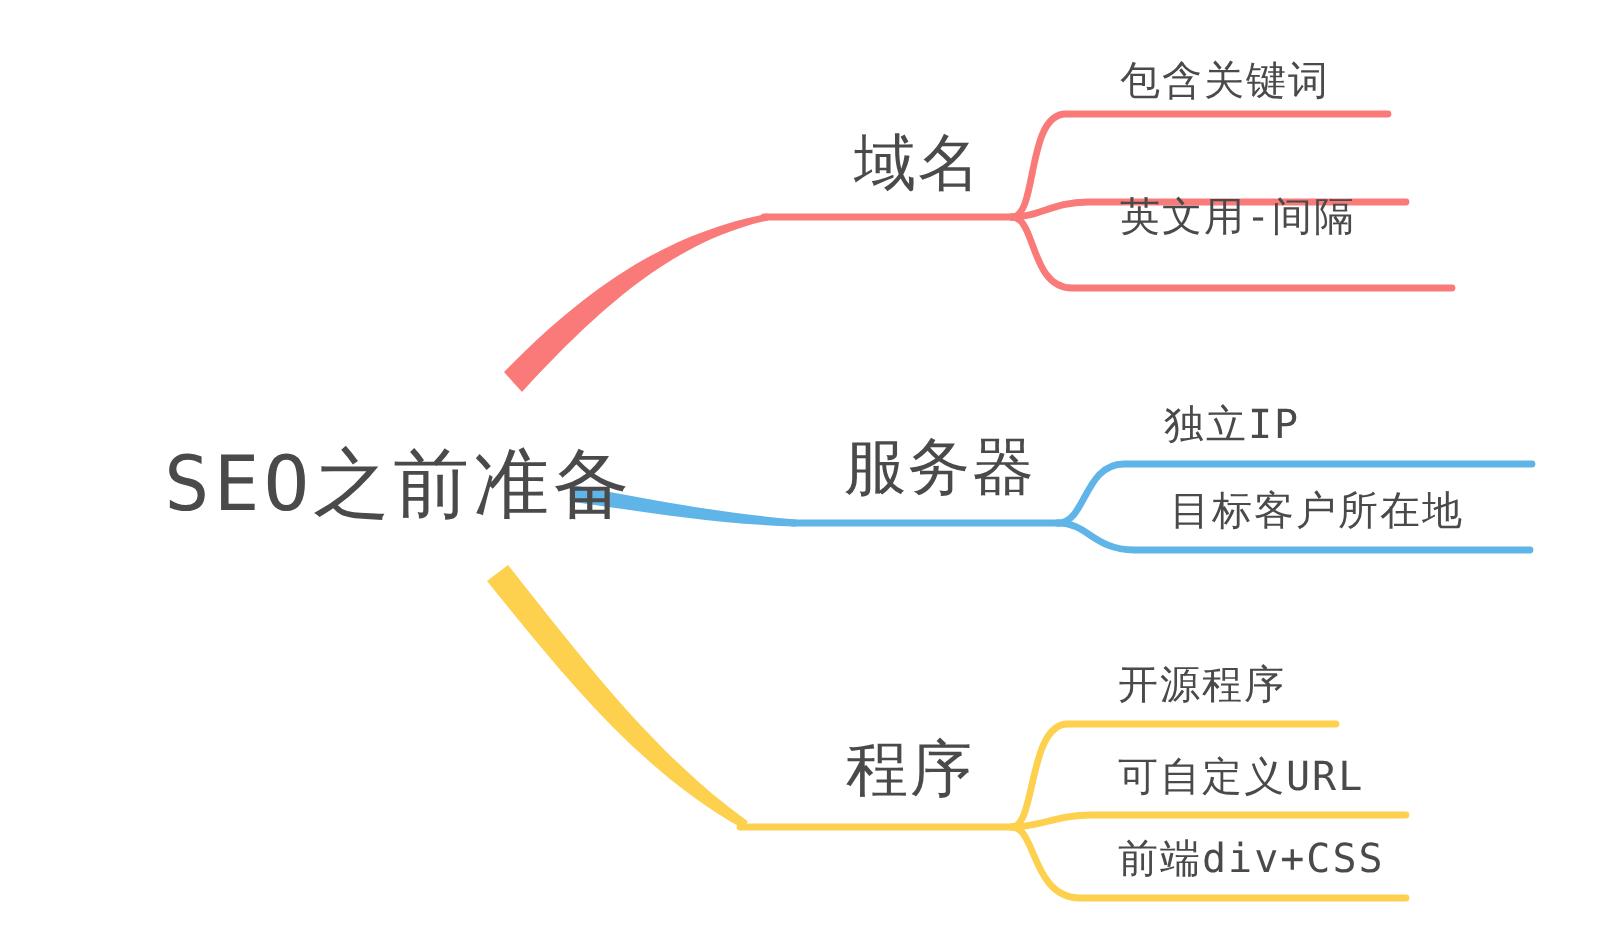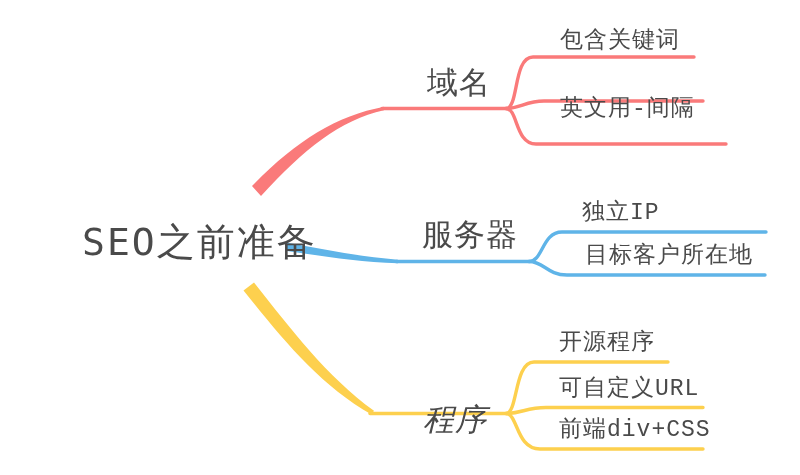--- a/index.html
+++ b/index.html
@@ -19,25 +19,25 @@
   .topic {
     position: absolute;
     color: #4a4a4a;
     white-space: nowrap;
     line-height: 1.1;
     letter-spacing: 1px;
     cursor: default;
   }
   .root-topic   { left: 82px;  top: 222px; font-size: 38px; letter-spacing: 2px; }
   .branch-topic { font-size: 31px; }
-  .sub-topic    { font-size: 23px; font-family: Liberation Mono, monospace; }
+  .sub-topic    { font-size: 20px; }
 
   .t-domain  { left: 427px; top: 65px;  }
   .t-server  { left: 422px; top: 217px; }
-  .t-program { left: 423px; top: 402px; font-style: italic; }
+  .t-program { left: 423px; top: 368px; }
 
   .t-d1 { left: 560px; top: 29px;  }
   .t-d2 { left: 560px; top: 73px; margin-top: 24px;  }
   .t-d3 { left: 560px; top: 115px; }
   .t-s1 { left: 582px; top: 201px; }
   .t-s2 { left: 585px; top: 244px; }
   .t-p1 { left: 559px; top: 331px; }
   .t-p2 { left: 559px; top: 377px; text-align: center; }
   .t-p3 { left: 559px; top: 418px; }
 </style>

